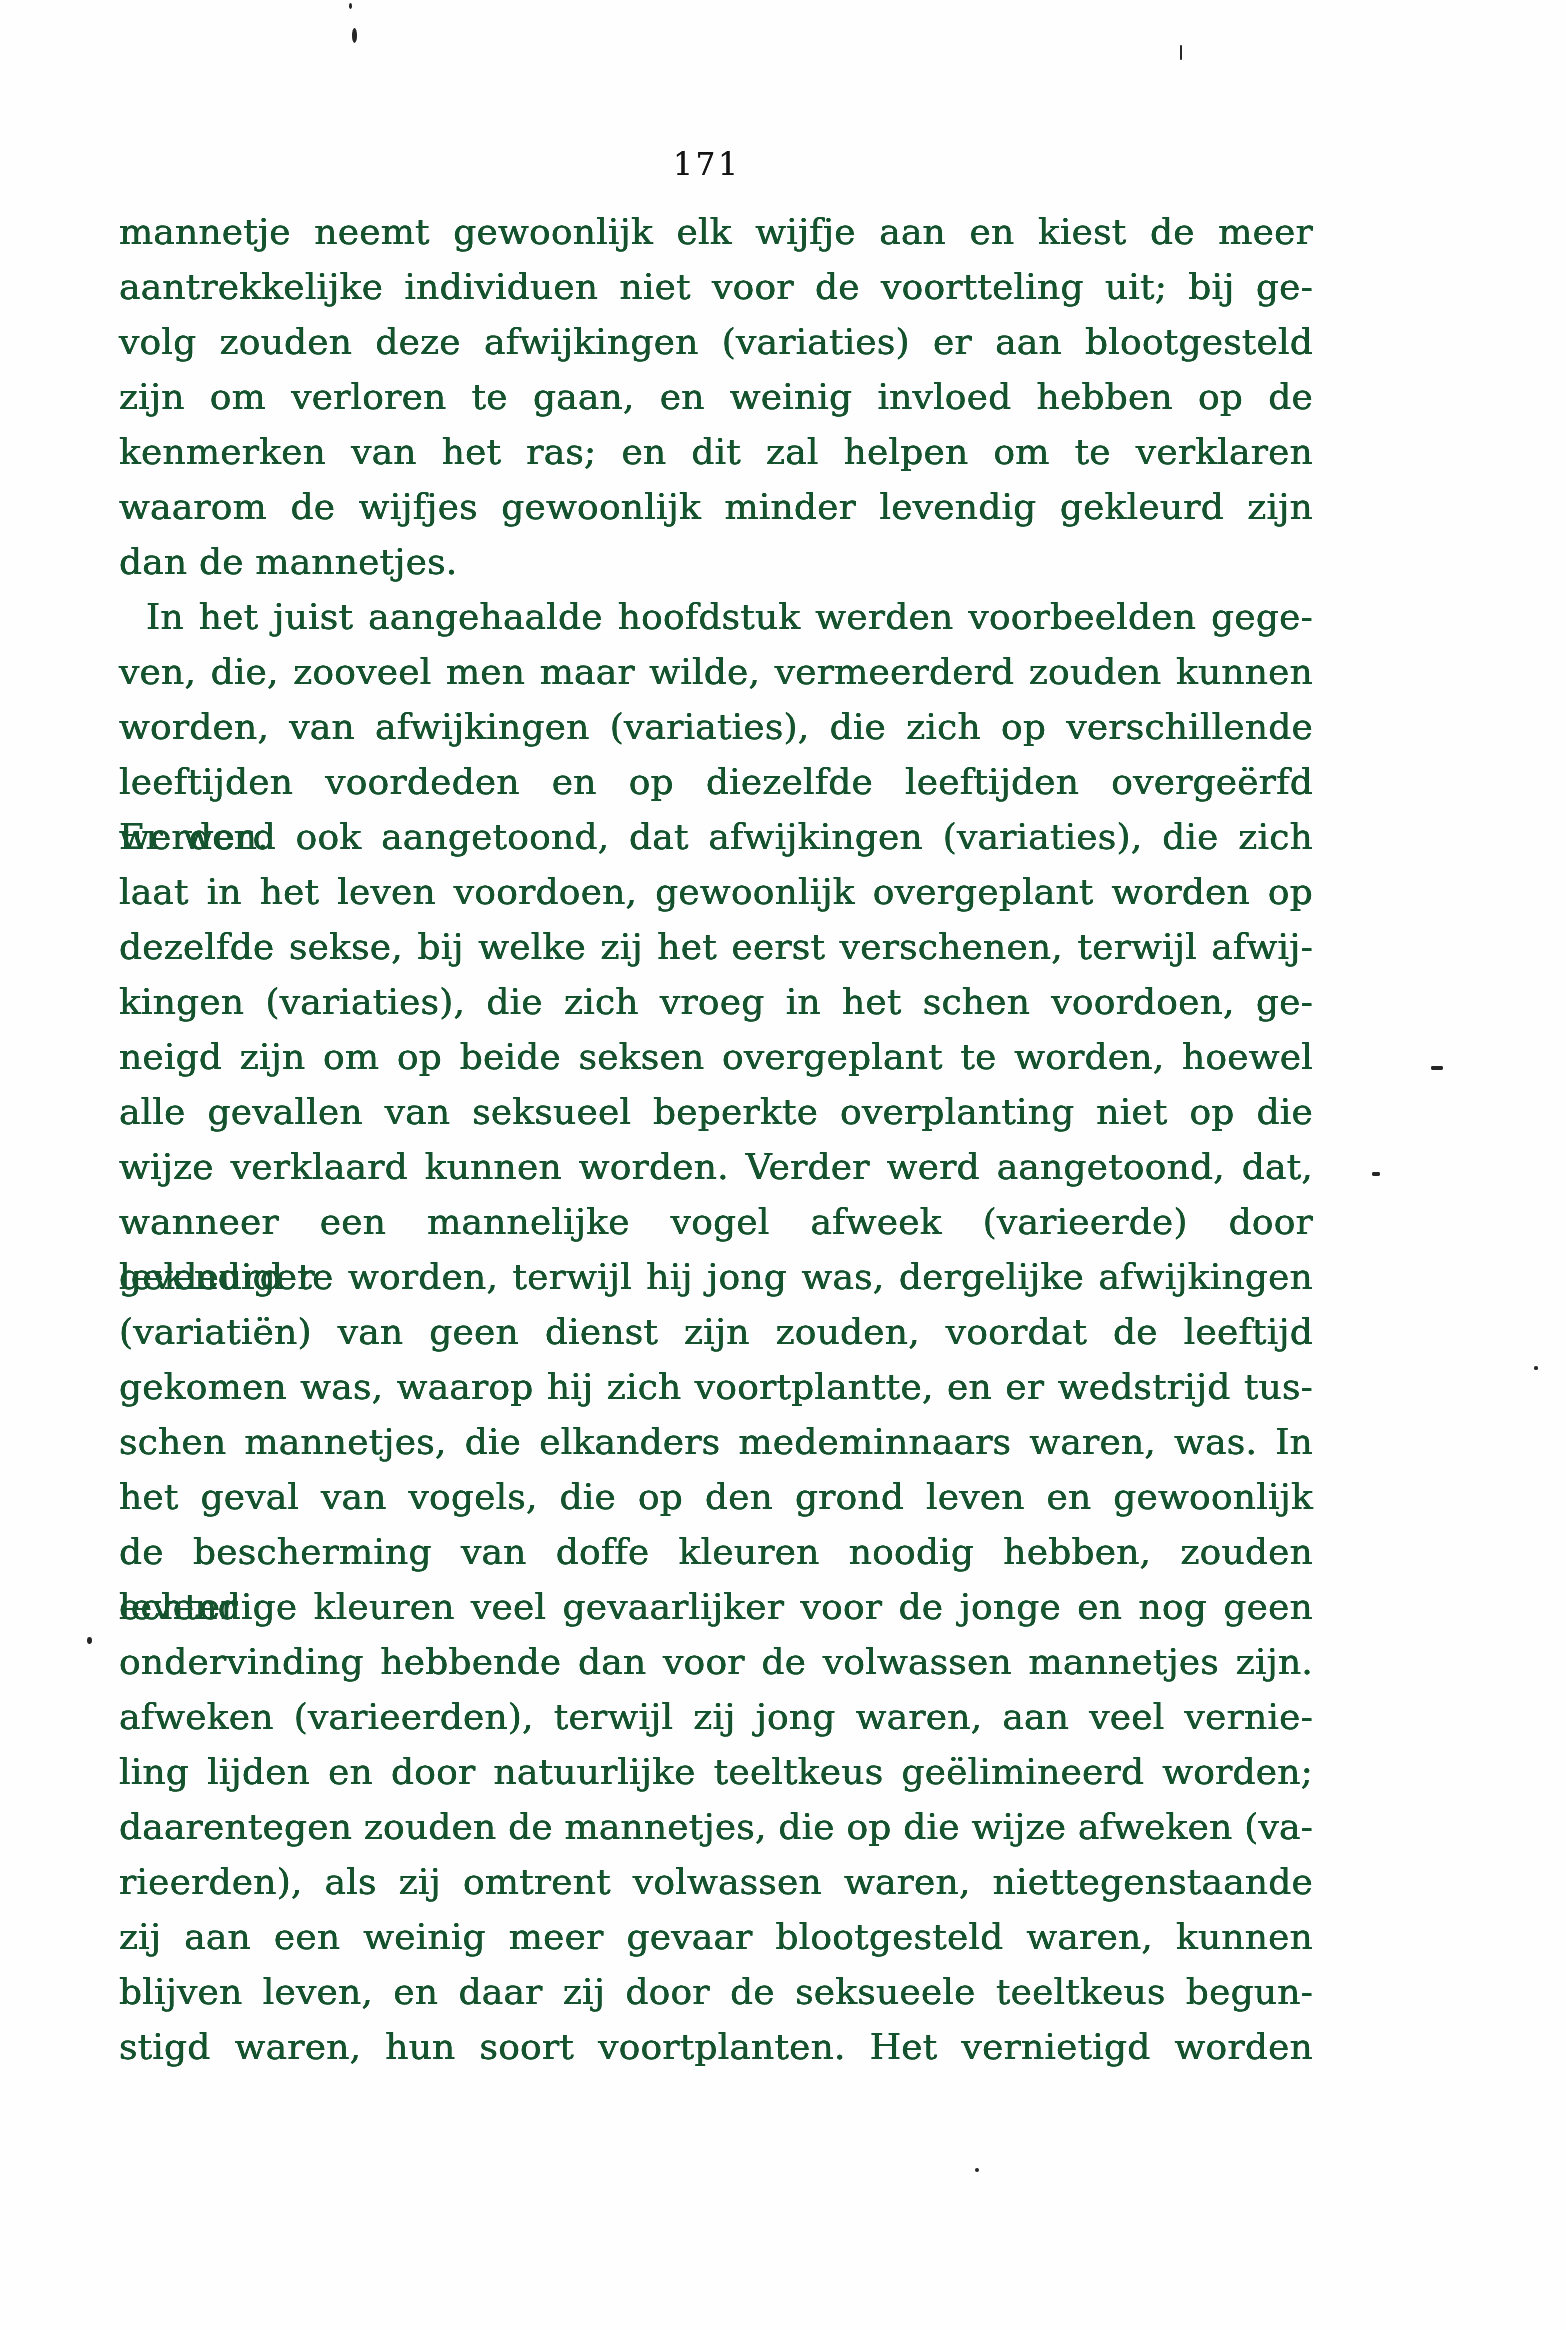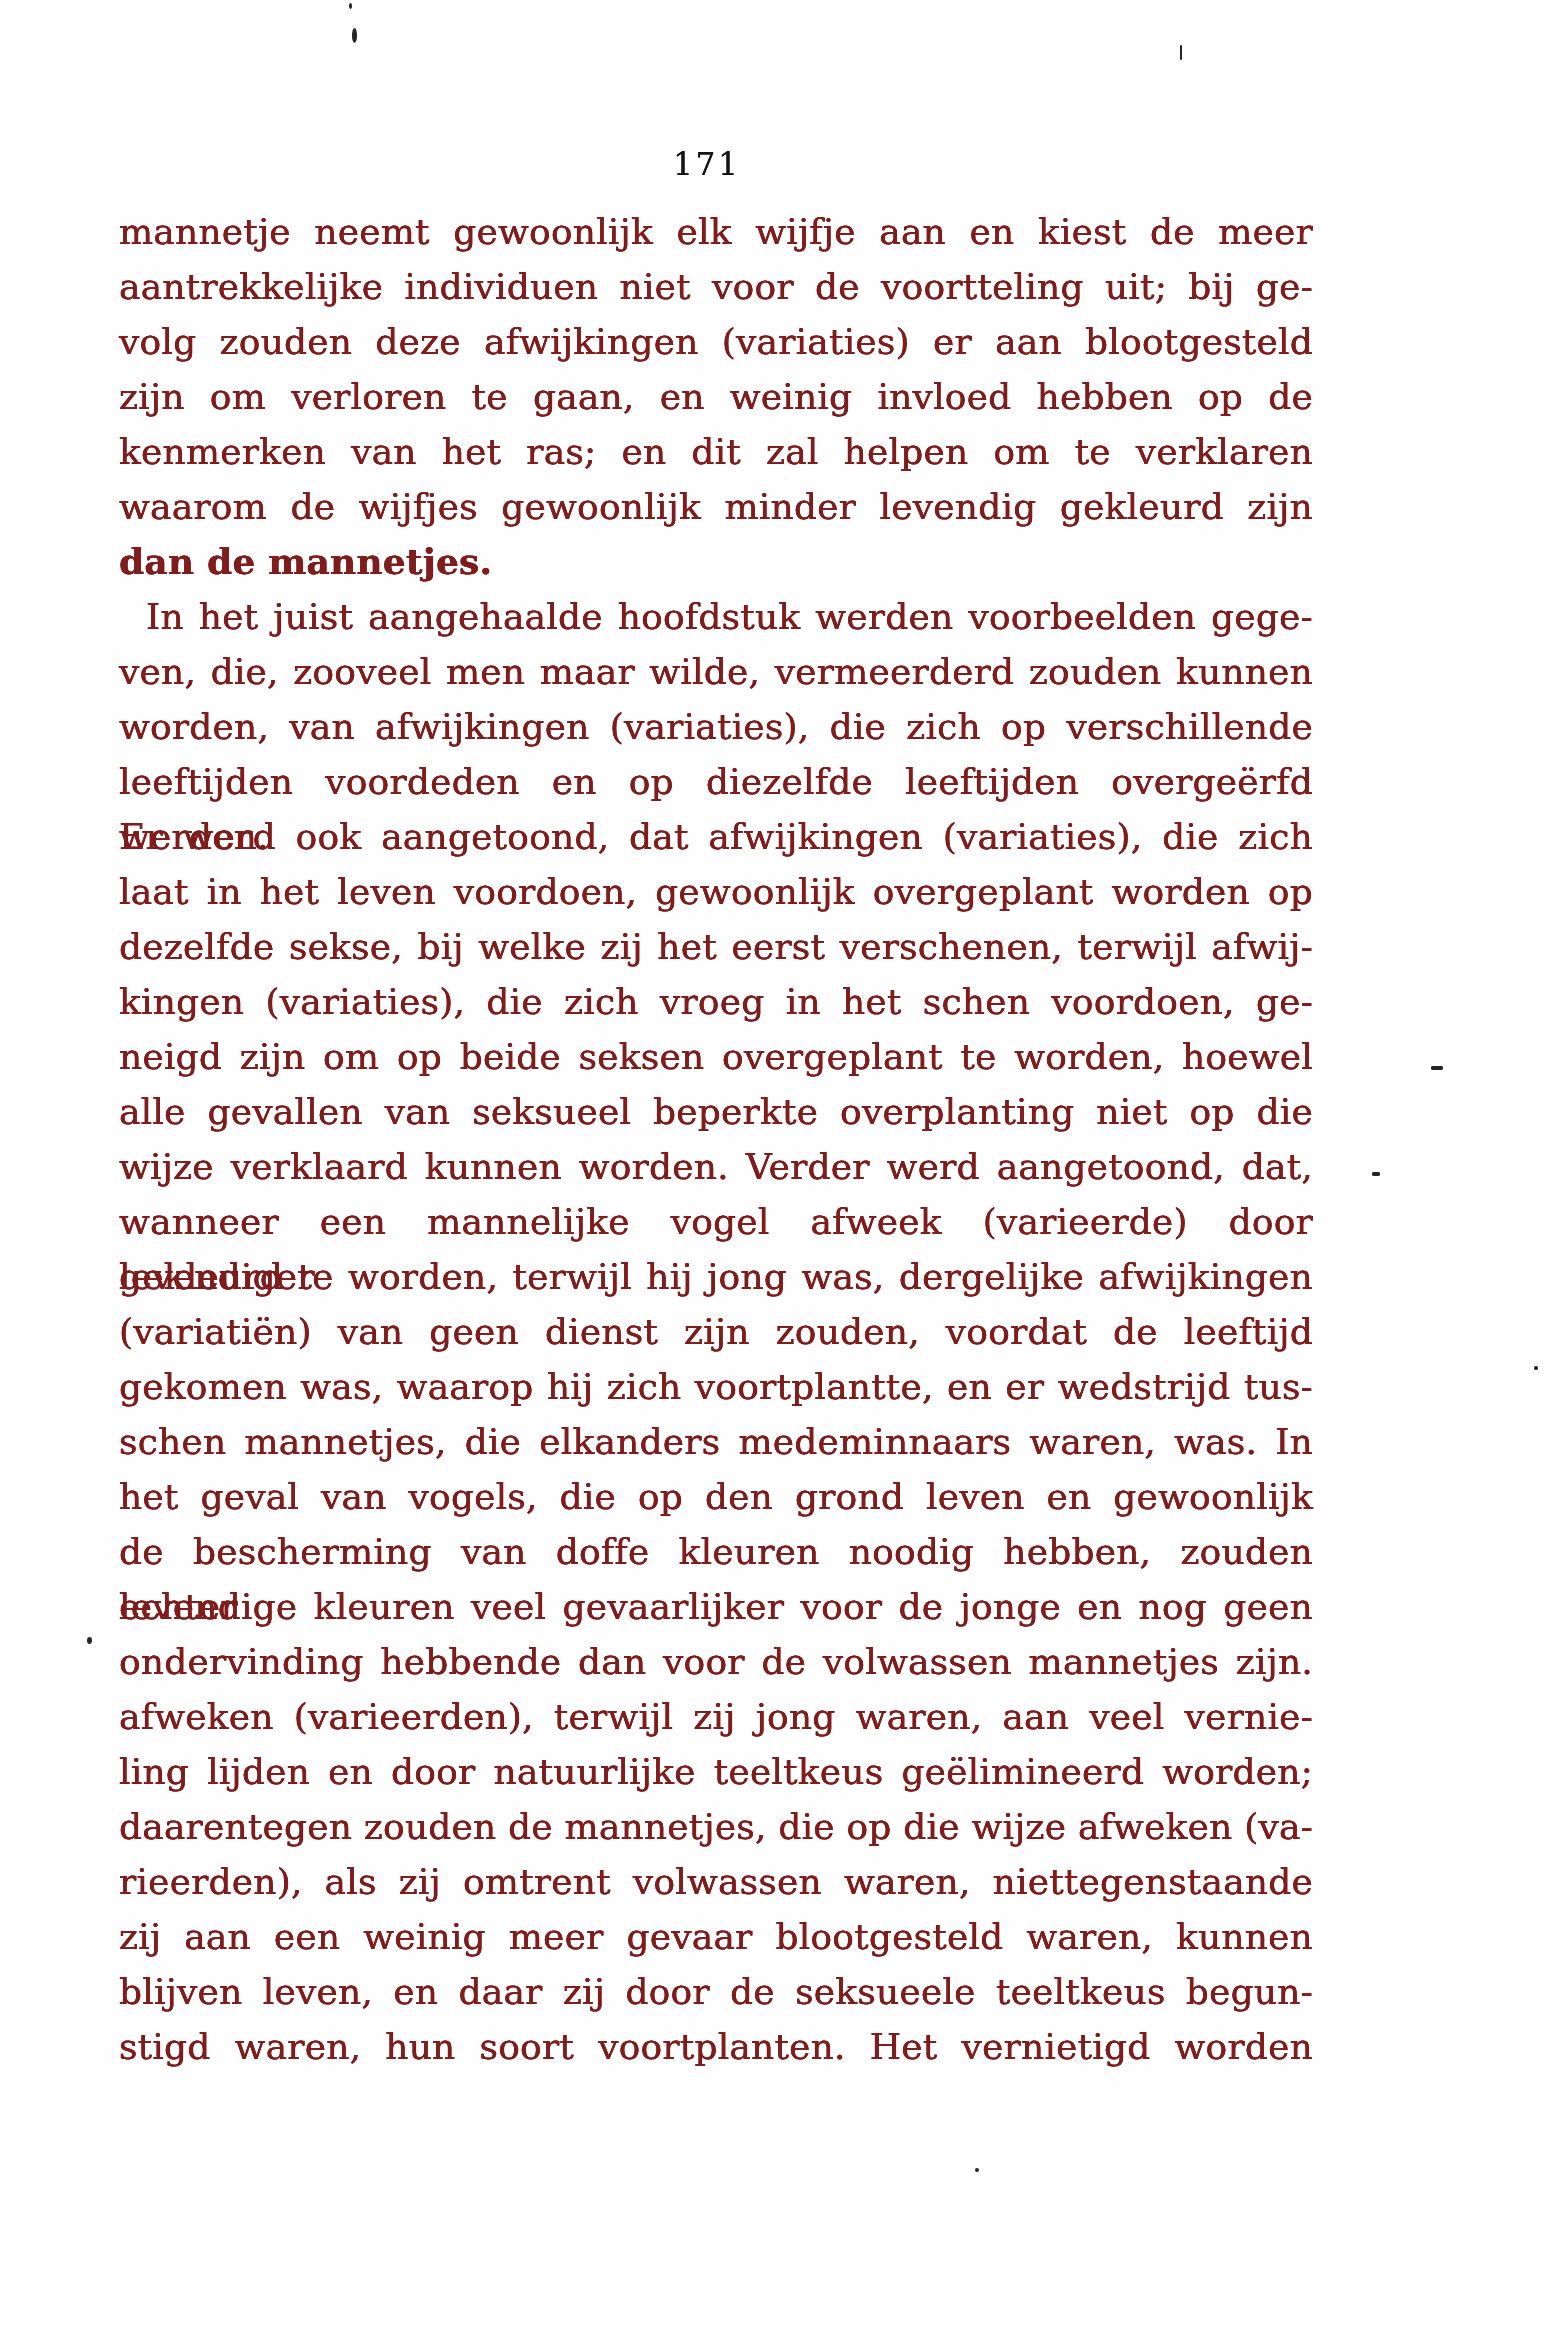--- a/index.html
+++ b/index.html
@@ -27,32 +27,31 @@
     text-shadow: 0.2px 0 0 currentColor;
   }
   .text-block {
     position: absolute;
     left: 119px;
     top: 204px;
     width: 1194px;
     font-size: 36px;
     line-height: 55px;
     letter-spacing: 0.2px;
-    color: #7f1d1d;
+    color: #14532d;
     text-shadow: 0.2px 0 0 currentColor, -0.2px 0 0 currentColor;
   }
   .line {
     text-align: justify;
     text-align-last: justify;
     height: 55px;
     overflow: visible;
   }
   .line.no-just {
     text-align-last: left;
-    font-weight: bold;
   }
   .line.indent {
     text-indent: 27px;
   }
   .mark {
     position: absolute;
     background: #262626;
   }
   .mark.dot  { border-radius: 50%; }
   .mark.dash { border-radius: 1.4px; }

